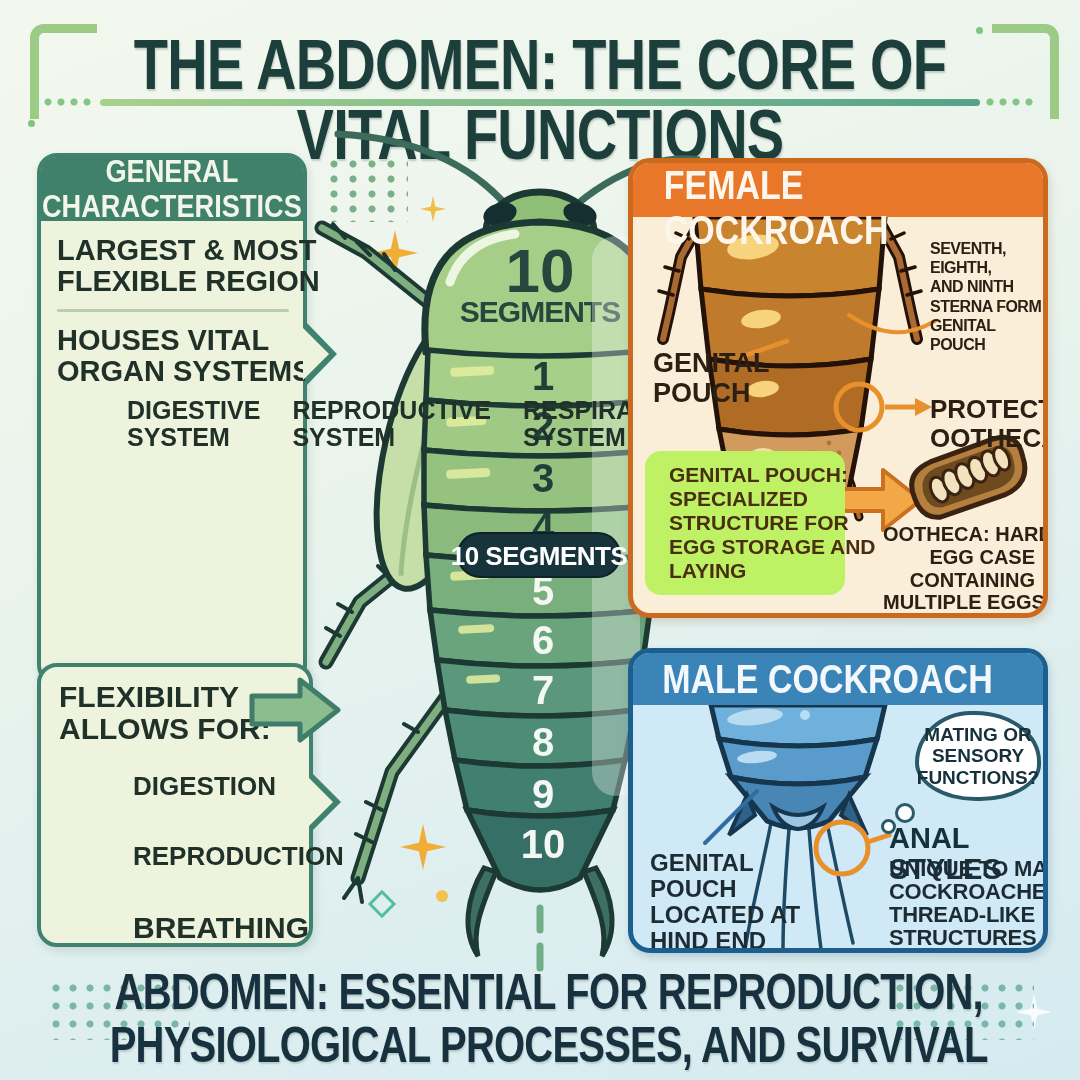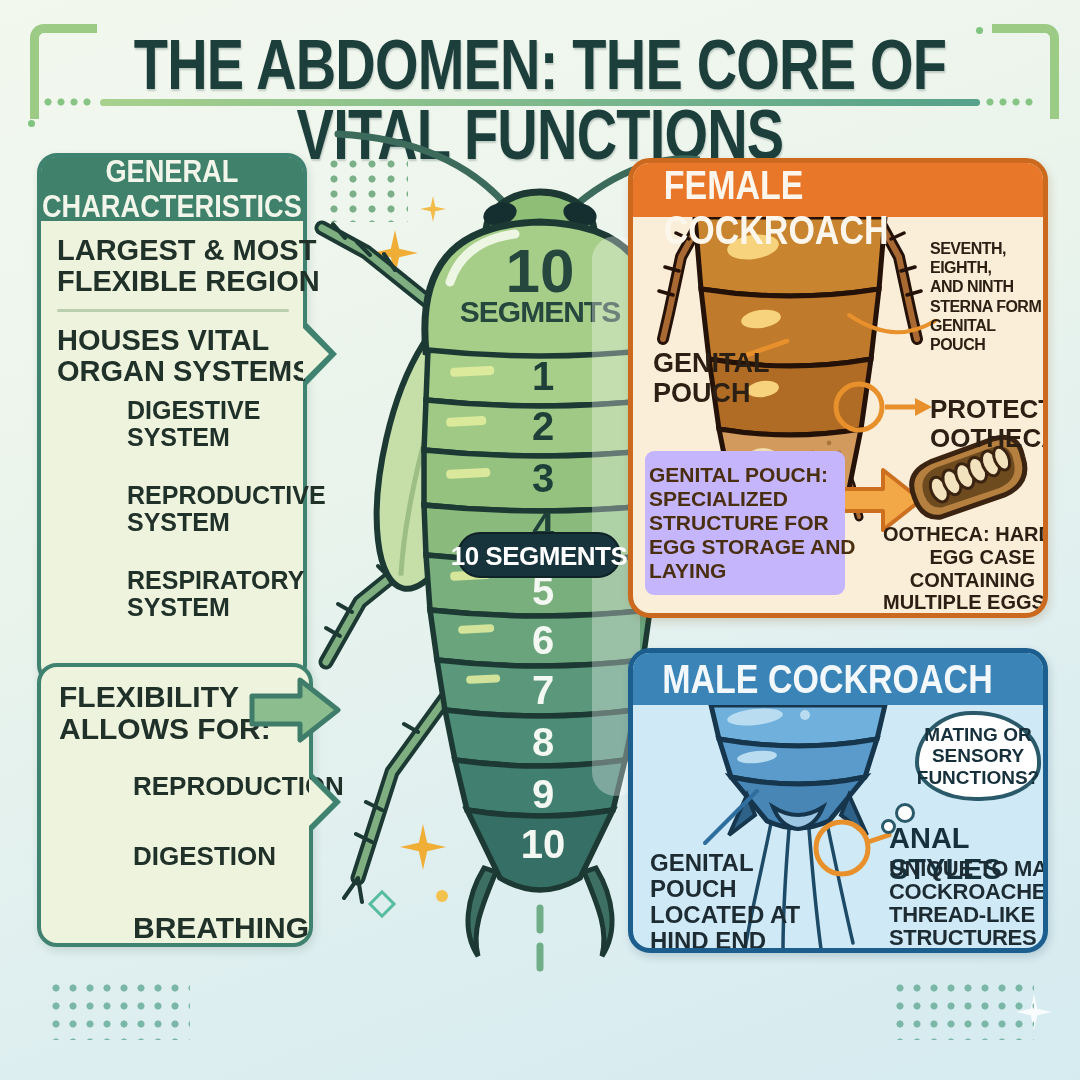--- a/index.html
+++ b/index.html
@@ -52,21 +52,21 @@
   .mpanel{box-sizing:border-box;border:5px solid #1c5f8f;border-radius:22px;background:#cfe9f6;
     overflow:hidden;z-index:2;box-shadow:2px 4px 8px rgba(20,60,90,.18);}
   .mheader{position:absolute;left:0;top:0;width:100%;height:52px;background:#3b84b8;
     display:flex;align-items:center;justify-content:flex-start;color:#f2f8fc;font-size:40px;}
   .flabel{color:#2b2013;line-height:1.12;}
   .mlabel{color:#1d2b33;line-height:1.08;}
   .bubble{box-sizing:border-box;border:4px solid #2a5a6a;background:#ffffff;border-radius:46% 54% 50% 50%/60% 58% 42% 44%;
     display:flex;align-items:center;justify-content:center;text-align:center;
     color:#16303c;font-size:19px;line-height:1.14;}
   .bubble-dot{border:3px solid #2a5a6a;background:#fff;border-radius:50%;}
-  .pouch-box{box-sizing:border-box;background:#c4b5fd;border-radius:9px;padding:12px 4px;
+  .pouch-box{box-sizing:border-box;background:#bef264;border-radius:16px;padding:12px 24px;
     color:#4a2e10;font-size:21px;line-height:1.14;}
 </style>
 </head>
 <body>
 
 <div id="page">
 
   <div class="abs bracket br-tl"></div>
   <div class="abs bracket br-tr"></div>
   <div class="abs mini-dot" style="left:28px;top:120px;"></div>
@@ -177,38 +177,38 @@
   <div class="abs gpanel" style="left:37px;top:153px;width:270px;height:532px;">
     <div class="gheader">
       <span class="cnd85 pre">GENERAL
 CHARACTERISTICS</span>
     </div>
     <div class="abs gtext pre" style="left:16px;top:78px;font-size:29px;">LARGEST &amp; MOST
 FLEXIBLE REGION</div>
     <div class="abs" style="left:16px;top:152px;width:232px;height:3px;background:#b9cfae;border-radius:2px;"></div>
     <div class="abs gtext pre" style="left:16px;top:168px;font-size:29px;">HOUSES VITAL
 ORGAN SYSTEMS</div>
-    <div class="abs" style="left:86px;top:240px;display:flex;flex-direction:column;gap:32px;">
+    <div class="abs" style="left:86px;top:240px;display:flex;flex-direction:row;gap:32px;">
       <div class="gtext pre" style="font-size:25px;">DIGESTIVE
 SYSTEM</div>
       <div class="gtext pre" style="font-size:25px;">REPRODUCTIVE
 SYSTEM</div>
       <div class="gtext pre" style="font-size:25px;">RESPIRATORY
 SYSTEM</div>
     </div>
   </div>
   <div class="abs notch" style="left:305px;top:321px;border-top:33px solid transparent;border-bottom:33px solid transparent;border-left:32px solid #3f8270;"></div>
   <div class="abs notch" style="left:303px;top:328px;border-top:26px solid transparent;border-bottom:26px solid transparent;border-left:26px solid #eef3dd;"></div>
 
   <div class="abs gpanel" style="left:37px;top:663px;width:276px;height:284px;">
     <div class="abs gtext pre" style="left:18px;top:14px;font-size:30px;">FLEXIBILITY
 ALLOWS FOR:</div>
     <div class="abs" style="left:92px;top:106px;display:flex;flex-direction:column;gap:42px;">
+      <div class="gtext" style="font-size:26px;">DIGESTION</div>
       <div class="gtext" style="font-size:26px;">REPRODUCTION</div>
-      <div class="gtext" style="font-size:26px;">DIGESTION</div>
       <div class="gtext" style="font-size:30px;">BREATHING</div>
     </div>
   </div>
   <div class="abs notch" style="left:311px;top:772px;border-top:30px solid transparent;border-bottom:30px solid transparent;border-left:30px solid #3f8270;"></div>
   <div class="abs notch" style="left:309px;top:778px;border-top:24px solid transparent;border-bottom:24px solid transparent;border-left:24px solid #eef3dd;"></div>
   <svg class="abs" style="left:248px;top:674px;z-index:3;" width="96" height="72" viewBox="0 0 96 72">
     <polygon points="4,22 52,22 52,6 90,36 52,66 52,50 4,50" fill="#8cbd8e" stroke="#3f7d6a" stroke-width="5" stroke-linejoin="round"></polygon>
   </svg>
 
   <div class="abs fpanel" style="left:628px;top:158px;width:420px;height:460px;">
@@ -340,14 +340,16 @@
 POUCH
 LOCATED AT
 HIND END</div>
     <div class="abs mlabel" style="left:256px;top:170px;font-size:29px;color:#16303c;">ANAL STYLES</div>
     <div class="abs mlabel pre" style="left:256px;top:204px;font-size:22px;line-height:1.05;letter-spacing:-0.3px;">UNIQUE TO MALE
 COCKROACHES,
 THREAD-LIKE
 STRUCTURES</div>
   </div>
 
+  <div class="abs footer"><span class="cnd pre" style="transform:scaleX(0.8);">ABDOMEN: ESSENTIAL FOR REPRODUCTION,
+PHYSIOLOGICAL PROCESSES, AND SURVIVAL</span></div>
 
 </div>
 
 </body></html>

